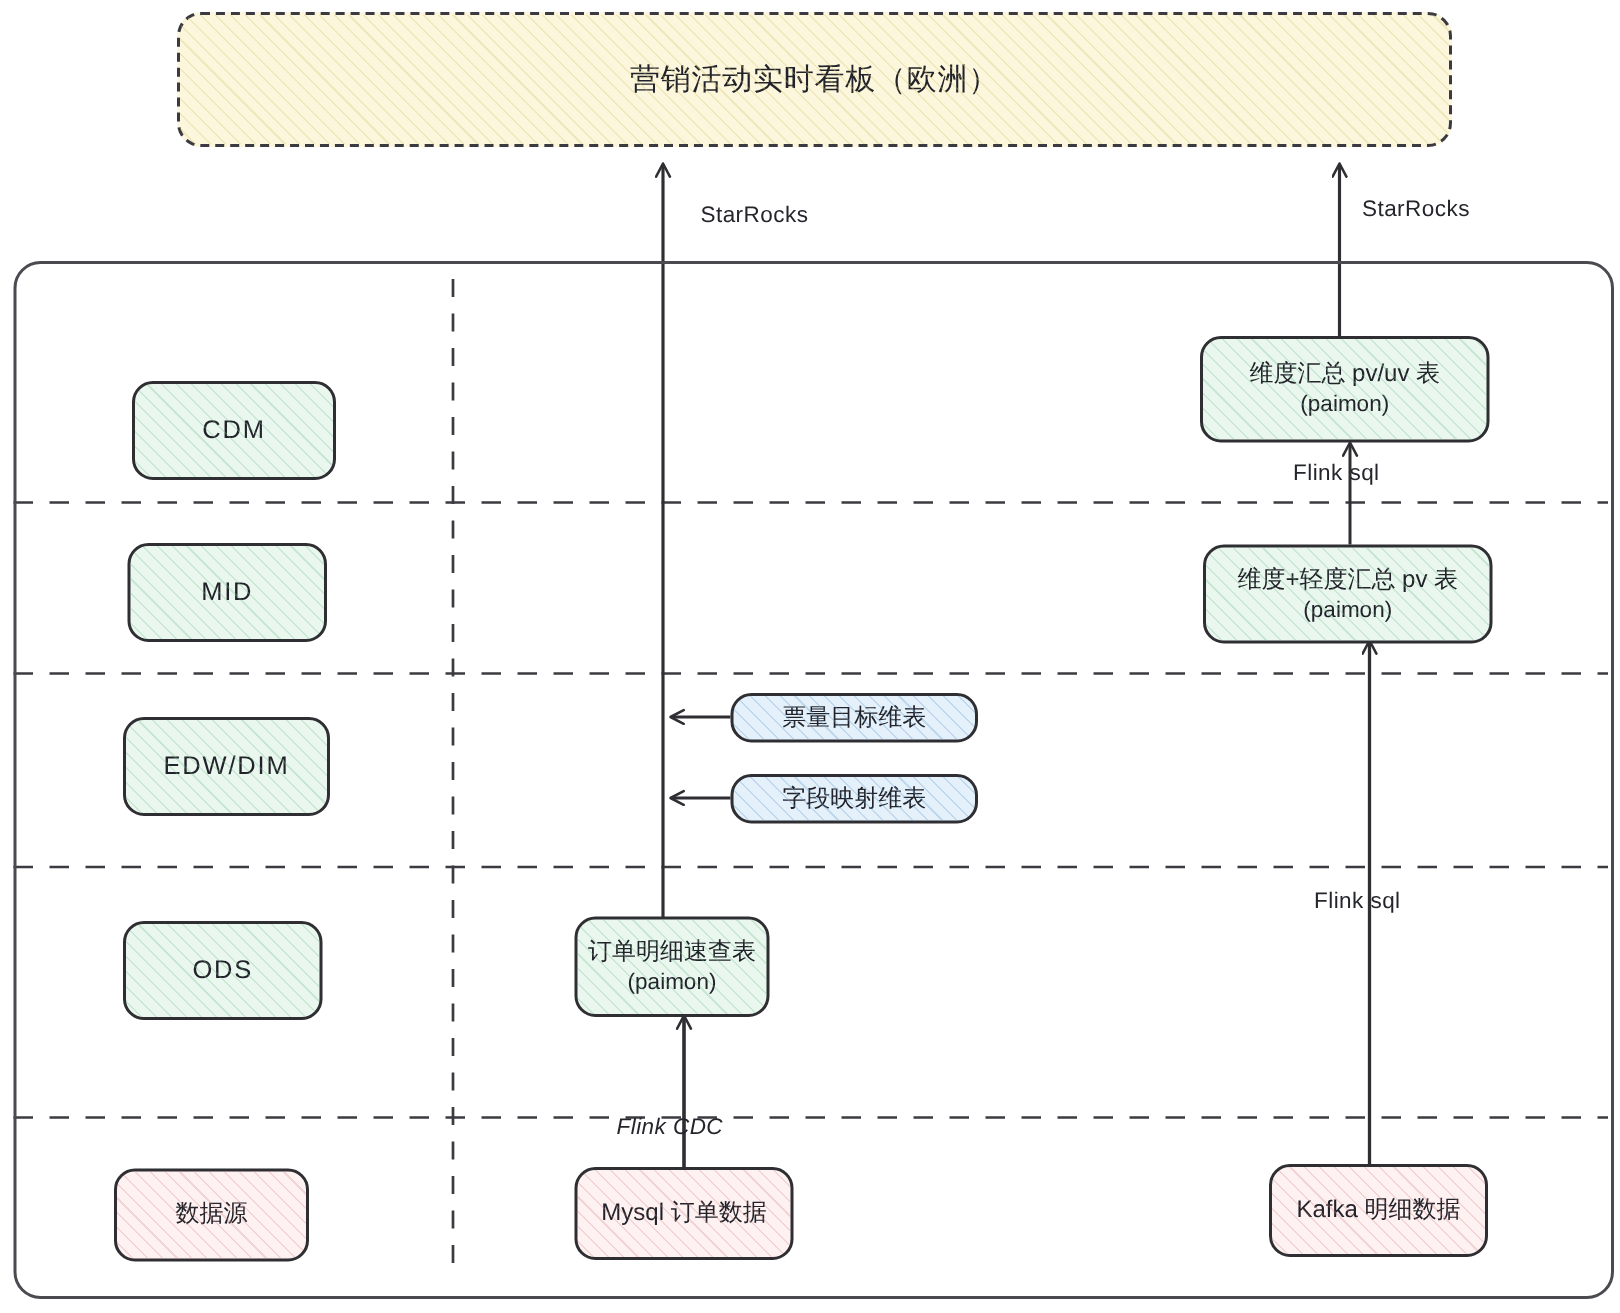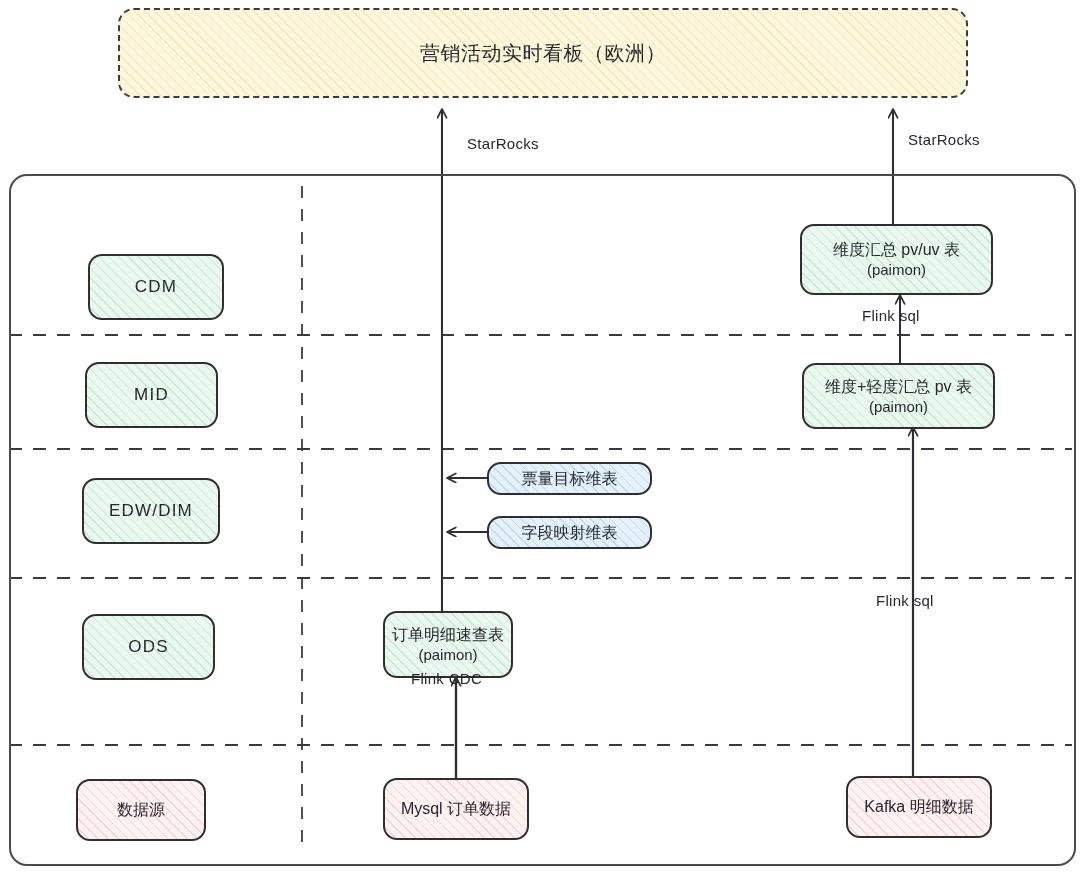--- a/index.html
+++ b/index.html
@@ -227,15 +227,15 @@
   </div>
 
   <div class="edge-label" style="left:467px;top:135px;">StarRocks</div>
 
   <div class="edge-label" style="left:908px;top:131px;">StarRocks</div>
 
   <div class="edge-label" style="left:862px;top:307px;">Flink sql</div>
 
   <div class="edge-label" style="left:876px;top:592px;">Flink sql</div>
 
-  <div class="edge-label" style="left:411px;top:670px;">Flink CDC</div>
+  <div class="edge-label" style="left:411px;top:743px;font-style:italic;">Flink CDC</div>
 
 </div>
 
 </body></html>

